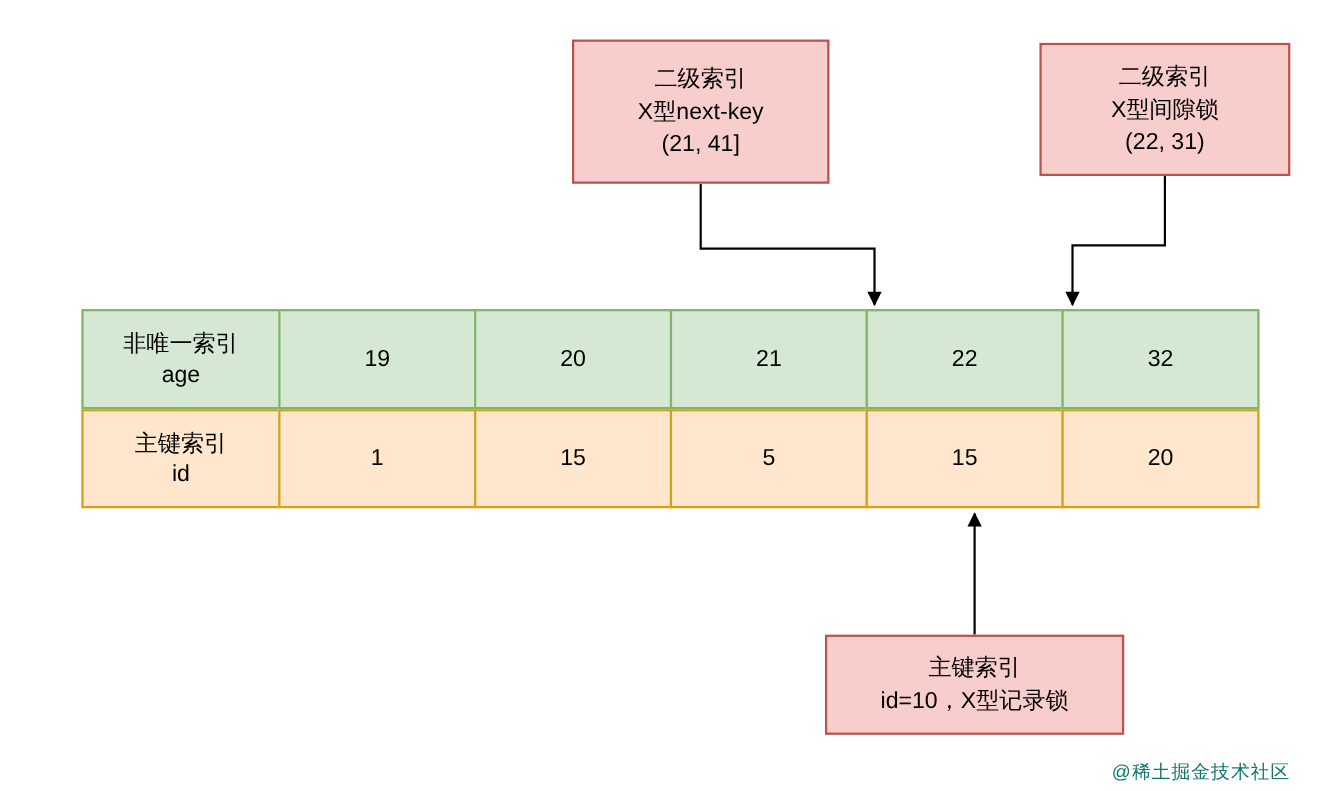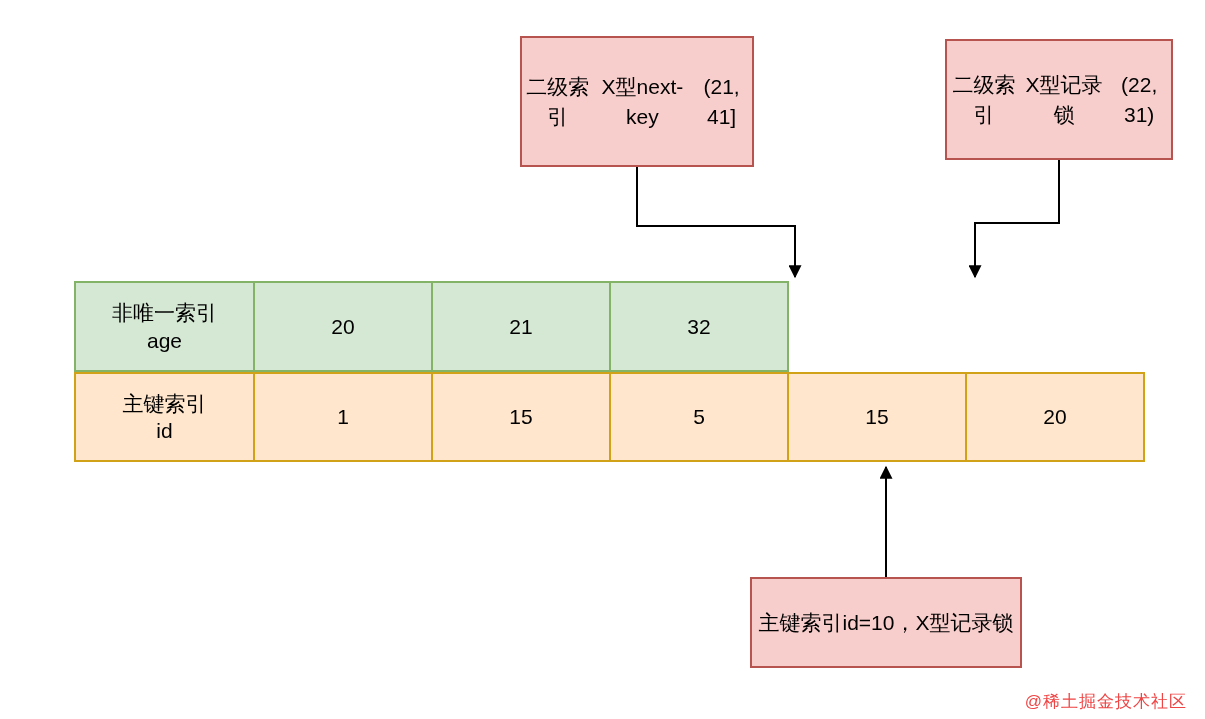--- a/index.html
+++ b/index.html
@@ -22,21 +22,21 @@
     width: 1205px; height: 719px;
     pointer-events: none;
   }
   
   .callout {
     position: absolute;
     box-sizing: border-box;
     background: #f8cecc;
     border: 2px solid #b85450;
     display: flex;
-    flex-direction: row;
+    flex-direction: column;
     align-items: center;
     justify-content: center;
     text-align: center;
     color: #000000;
     font-size: 21px;
     line-height: 1.42;
   }
   #callout-next-key { left: 520px; top: 36px;  width: 234px; height: 131px; }
   #callout-gap-lock { left: 945px; top: 39px;  width: 228px; height: 121px; }
   #callout-record-lock { left: 750px; top: 577px; width: 272px; height: 91px; }
@@ -68,24 +68,24 @@
   .row-id .t-cell {
     background: #ffe6cc;
     border: 2.5px solid #d1a117;
     height: 90px;
   }
   .t-cell.head { width: 181px; }
   .t-cell.val  { width: 180px; }
 
   #watermark {
     position: absolute;
-    right: 18px;
+    right: 32px;
     bottom: 6px;
     font-size: 17px;
-    color: #ef4444;
+    color: #0f766e;
     letter-spacing: 1px;
   }
 </style>
 </head>
 <body>
 
 <div id="canvas">
 
   <svg id="connector-layer" viewBox="0 0 1205 719" xmlns="http://www.w3.org/2000/svg">
     <defs>
@@ -99,32 +99,34 @@
   </svg>
 
   <div class="callout" id="callout-next-key">
     <div>二级索引</div>
     <div>X型next-key</div>
     <div>(21, 41]</div>
   </div>
 
   <div class="callout" id="callout-gap-lock">
     <div>二级索引</div>
-    <div>X型记录锁</div>
+    <div>X型间隙锁</div>
     <div>(22, 31)</div>
   </div>
 
   <div id="lock-table">
     <div class="t-row row-age">
       <div class="t-cell head">
         <div>非唯一索引</div>
         <div>age</div>
       </div>
+      <div class="t-cell val">19</div>
       <div class="t-cell val">20</div>
       <div class="t-cell val">21</div>
+      <div class="t-cell val">22</div>
       <div class="t-cell val">32</div>
     </div>
     <div class="t-row row-id">
       <div class="t-cell head">
         <div>主键索引</div>
         <div>id</div>
       </div>
       <div class="t-cell val">1</div>
       <div class="t-cell val">15</div>
       <div class="t-cell val">5</div>

